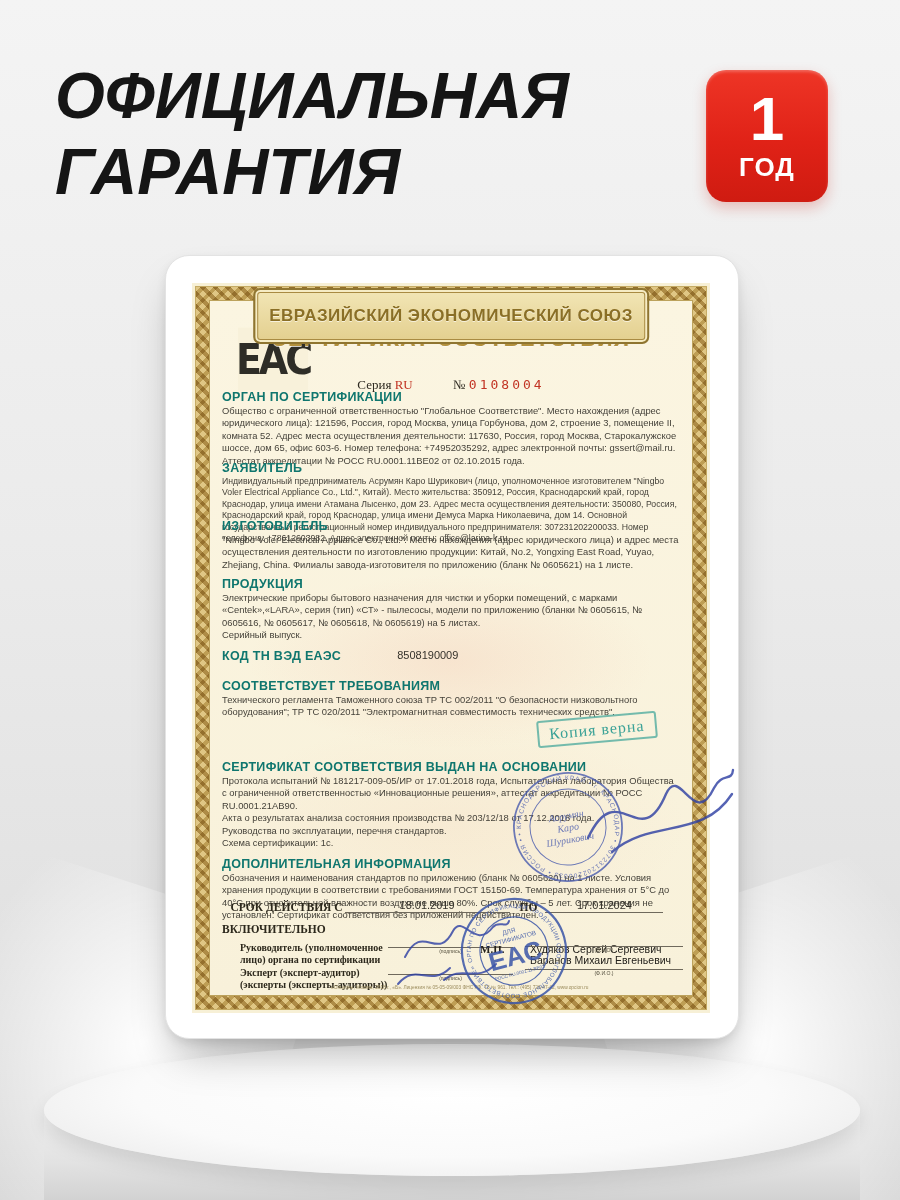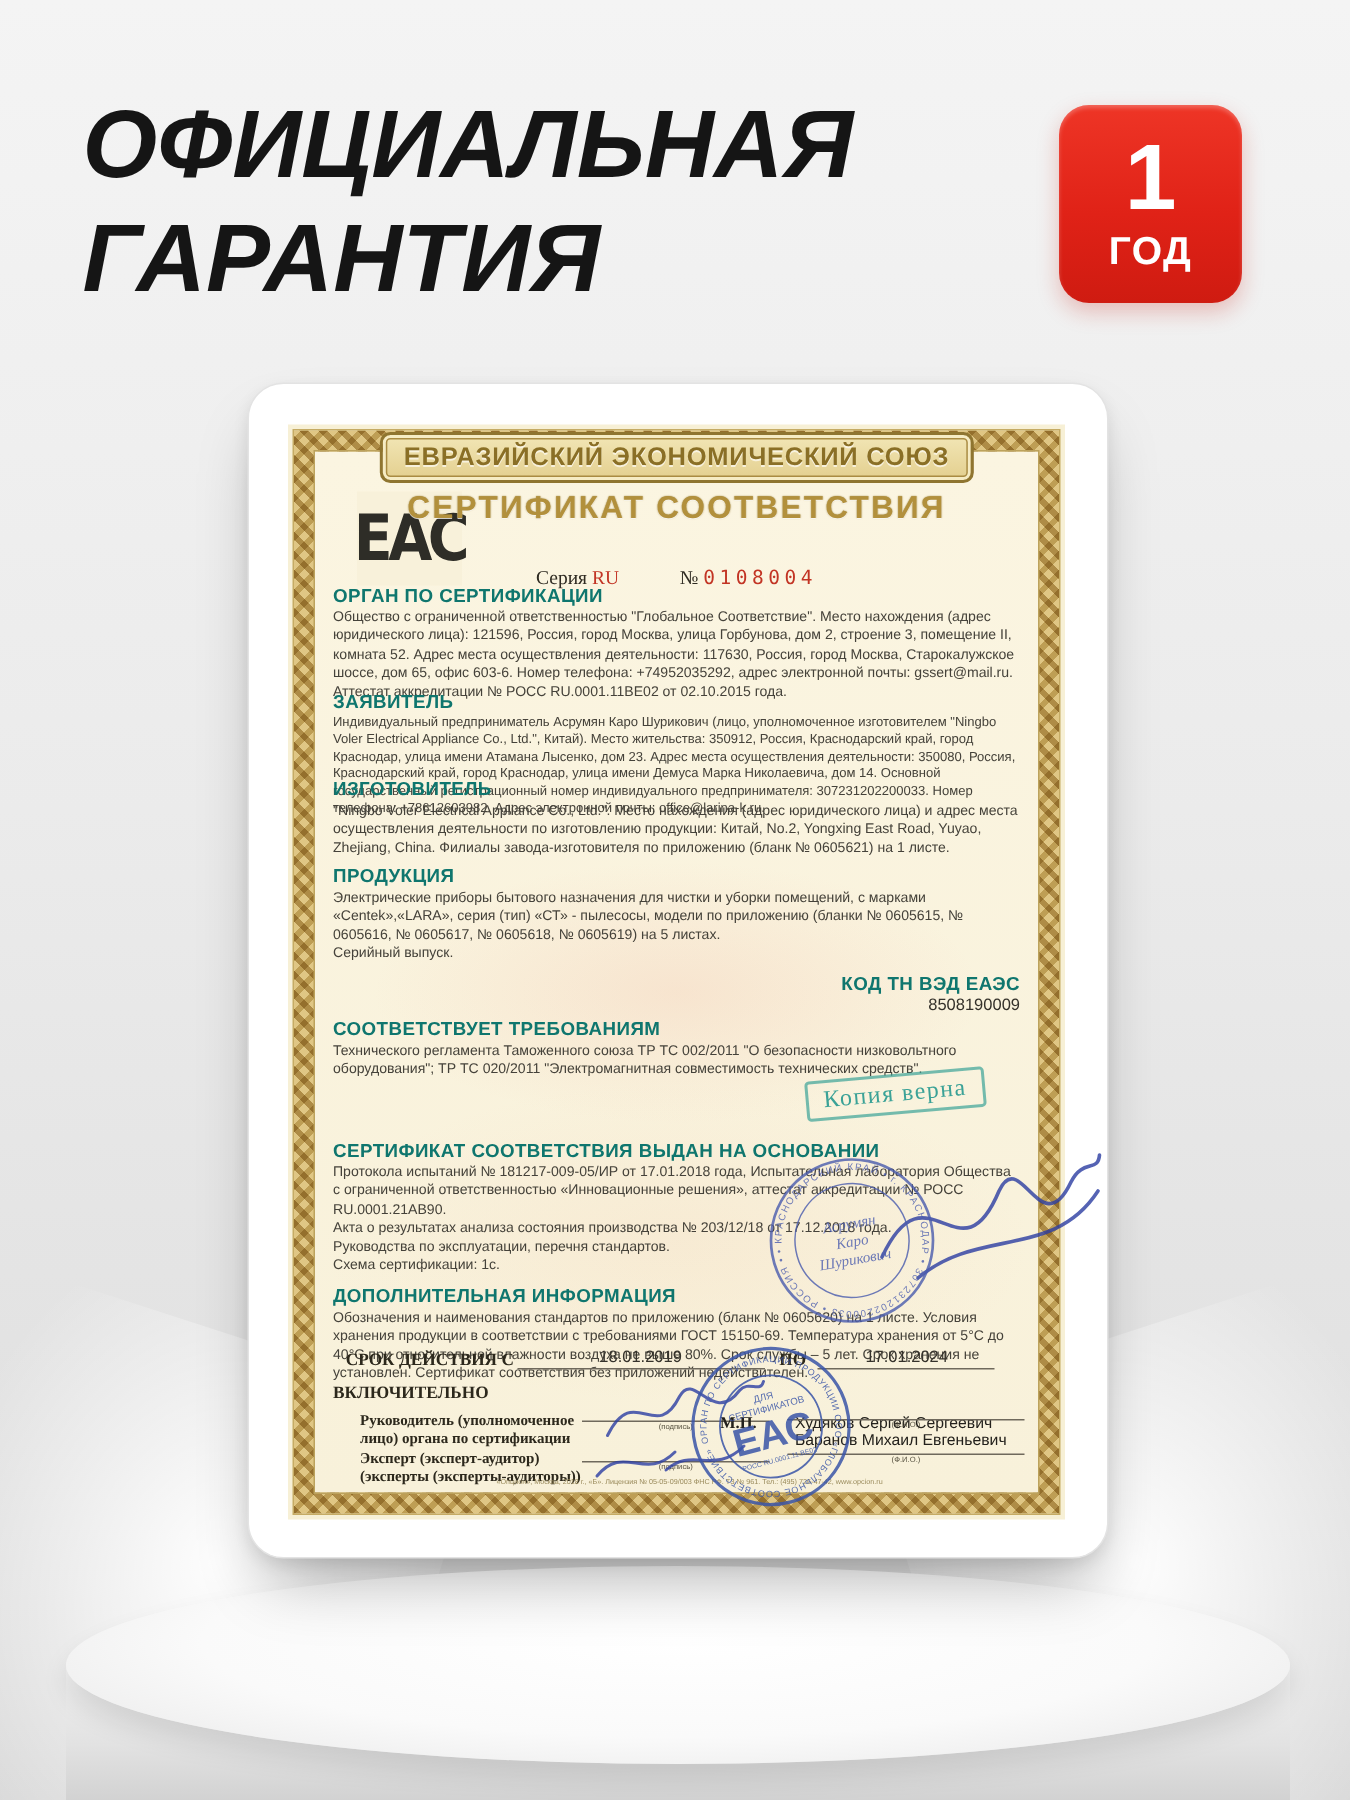--- a/index.html
+++ b/index.html
@@ -43,21 +43,21 @@
       repeating-linear-gradient(-45deg,#c7ad6b 0 4px,#ead9a8 4px 9px);
     background-blend-mode:multiply;border:1px solid #c5ab64;}
   .cert-paper{position:absolute;inset:17px;border:1px solid #bca25c;
     background:
       radial-gradient(ellipse 60% 18% at 50% 52%,rgba(238,170,150,.20),rgba(238,170,150,0) 70%),
       radial-gradient(ellipse 70% 22% at 50% 76%,rgba(238,190,160,.14),rgba(238,190,160,0) 70%),
       linear-gradient(#fbf5e1,#f8f1da);}
   .union-banner{position:absolute;top:5px;left:50%;transform:translateX(-50%);
     background:linear-gradient(#f2e6b6,#e3cf8e);border:2px solid #8f7530;border-radius:7px;
     box-shadow:inset 0 0 0 2px #f6ecc4, inset 0 0 0 3px #a98b42;
-    padding:5px 14px;font-weight:bold;font-size:17px;letter-spacing:.5px;color:#8a6f26;
+    padding:16px 14px;font-weight:bold;font-size:17px;letter-spacing:.5px;color:#8a6f26;
     text-shadow:0 1px 0 rgba(255,255,255,.65);white-space:nowrap;z-index:3;}
   .eac-logo{position:absolute;left:46px;top:48px;width:70px;height:56px;
     background:rgba(247,240,216,.85);display:flex;align-items:center;justify-content:center;
     font-family:"DejaVu Sans",sans-serif;font-weight:bold;font-size:38px;letter-spacing:-3px;
     color:#2e2d27;transform:scaleY(1.12);}
   .doc-title{position:absolute;top:44px;left:0;width:100%;text-align:center;
     font-size:21px;font-weight:bold;letter-spacing:1.5px;color:#b2903c;
     text-shadow:0 1px 0 rgba(255,255,255,.75),0 0 1px #8a6d1f;}
   .num-line{position:absolute;top:72px;left:0;width:100%;text-align:center;
     font-family:"Liberation Serif",serif;font-size:13px;color:#2f2b22;}
@@ -67,21 +67,21 @@
     font-family:"Liberation Serif",serif;font-size:13px;color:#2f2b22;}
   .red{color:#c23424;}
   .serial{font-family:"DejaVu Sans Mono",monospace;font-size:13px;letter-spacing:3px;color:#c23424;}
 
   .sec{position:absolute;left:30px;width:458px;color:#35322b;}
   .sec h3{margin:0 0 1px 0;font-family:Liberation Sans, sans-serif;font-size:12.5px;
     font-weight:bold;color:#0f766e;letter-spacing:.3px;}
   .sec p{margin:0;font-size:9.4px;line-height:1.32;color:#45423a;}
   .sec.small p{font-size:8.7px;}
   .kod-val{font-family:"Liberation Sans",sans-serif;font-size:11px;color:#35322b;margin-left:56px;}
-  .kod-row{display:flex;align-items:flex-end;flex-direction:column;}
+  .kod-row{display:flex;align-items:flex-start;}
 
   .copy-stamp{position:absolute;left:345px;top:433px;transform:rotate(-5deg);
     color:#3ba297;border:2px solid rgba(59,162,151,.7);border-radius:3px;padding:3px 10px 2px;
     font-family:"Liberation Serif",serif;font-size:16px;letter-spacing:1px;z-index:4;}
 
   .validity{position:absolute;left:30px;top:616px;width:450px;display:flex;align-items:flex-end;
     font-family:"Liberation Serif",serif;font-weight:bold;font-size:11.5px;color:#2c281c;justify-content:center;}
   .date-cell{font-family:"Liberation Sans",sans-serif;font-weight:normal;font-size:11px;color:#35322b;
     border-bottom:1px solid #6f695c;text-align:center;padding-bottom:1px;}
   .dc1{width:165px;margin-left:2px;}

